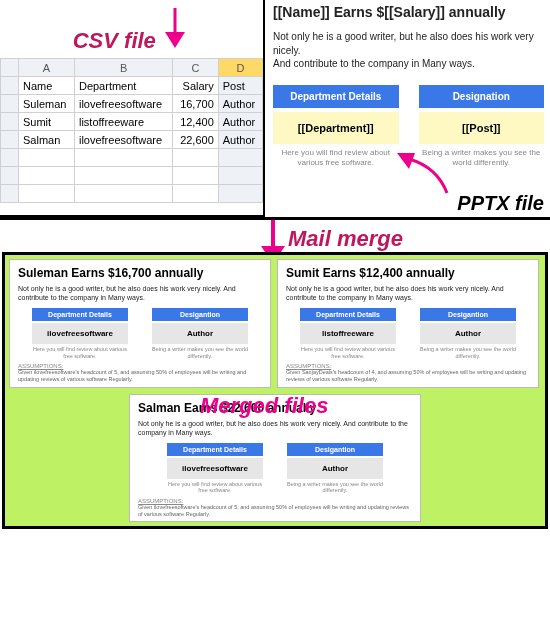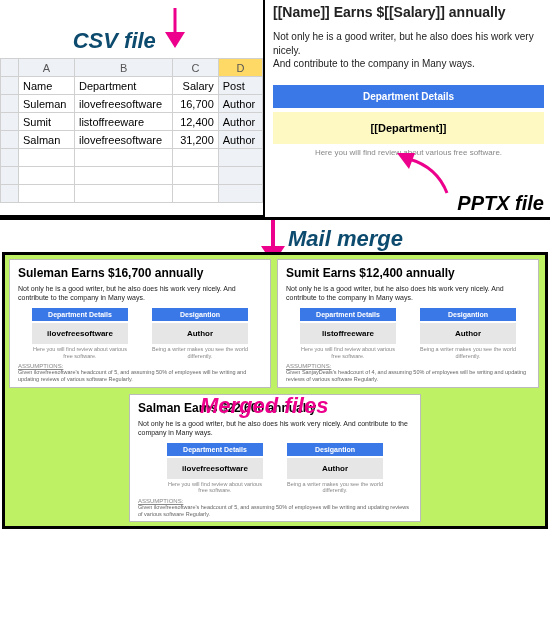--- a/index.html
+++ b/index.html
@@ -4,21 +4,21 @@
 <style>
   * { box-sizing: border-box; margin: 0; padding: 0; }
   body { width: 550px; height: 641px; font-family: Arial, sans-serif; background: #fff; position: relative; overflow: hidden; }
   
   
   .top { display: flex; height: 220px; border-bottom: 3px solid #000; }
   .top-left { width: 265px; position: relative; border: 2px solid #000; border-top: none; border-left: none; display: flex; flex-direction: column; }
   .top-right { flex: 1; position: relative; padding: 4px 6px 22px 8px; }
 
   
-  .big-label { color: #0c4a6e; font-weight: bold; font-size: 22px; font-style: italic; text-align: left; }
+  .big-label { color: #be185d; font-weight: bold; font-size: 22px; font-style: italic; text-align: left; }
   .csv-label-block { text-align: center; padding: 6px 0 2px; }
   .arrow-down-small { display: inline-block; }
   .arrow-down-small svg { display: block; margin: 0 auto; }
 
   
   .sheet { border-collapse: collapse; width: 100%; font-size: 11px; font-family: Arial, sans-serif; background: #fff; margin-top: 2px; }
   .sheet th, .sheet td { border: 1px solid #d0d0d0; height: 18px; padding: 1px 4px; text-align: left; white-space: nowrap; }
   .sheet th { background: #eef1f6; color: #555; font-weight: normal; text-align: center; }
   .sheet th.rowhead { width: 18px; }
   .sheet td.salary { text-align: right; }
@@ -101,21 +101,21 @@
             <th class="rowhead"></th>
             <td>Sumit</td>
             <td>listoffreeware</td>
             <td class="salary">12,400</td>
             <td class="colD">Author</td>
           </tr>
       <tr>
             <th class="rowhead"></th>
             <td>Salman</td>
             <td>ilovefreesoftware</td>
-            <td class="salary">31,200</td>
+            <td class="salary">22,600</td>
             <td class="colD">Author</td>
           </tr>
       <tr>
             <th class="rowhead"></th>
             <td></td>
             <td></td>
             <td></td>
             <td class="colD"></td>
           </tr>
       <tr>
@@ -140,20 +140,25 @@
     <div class="pptx-title">[[Name]] Earns $[[Salary]] annually</div>
     <div class="pptx-body">
       <span>Not only he is a good writer, but he also does his work very nicely.</span><br>
       <span>And contribute to the company in Many ways.</span>
     </div>
     <div class="pptx-cols">
       <div class="pptx-col">
         <div class="pptx-col-hdr">Department Details</div>
         <div class="pptx-col-val">[[Department]]</div>
         <div class="pptx-col-note">Here you will find review  about various free software.</div>
+      </div>
+      <div class="pptx-col">
+        <div class="pptx-col-hdr">Designation</div>
+        <div class="pptx-col-val">[[Post]]</div>
+        <div class="pptx-col-note">Being a writer makes you see the world differently.</div>
       </div>
     </div>
     <div class="pptx-arrow">
       <svg width="56" height="42" viewBox="0 0 56 42">
         <path d="M50 40 Q40 14 12 6" stroke="#ec008c" stroke-width="3" fill="none"></path>
         <polygon points="0,0 18,0 12,16" fill="#ec008c"></polygon>
       </svg>
     </div>
     <div class="pptx-label">PPTX file</div>
   </div>

